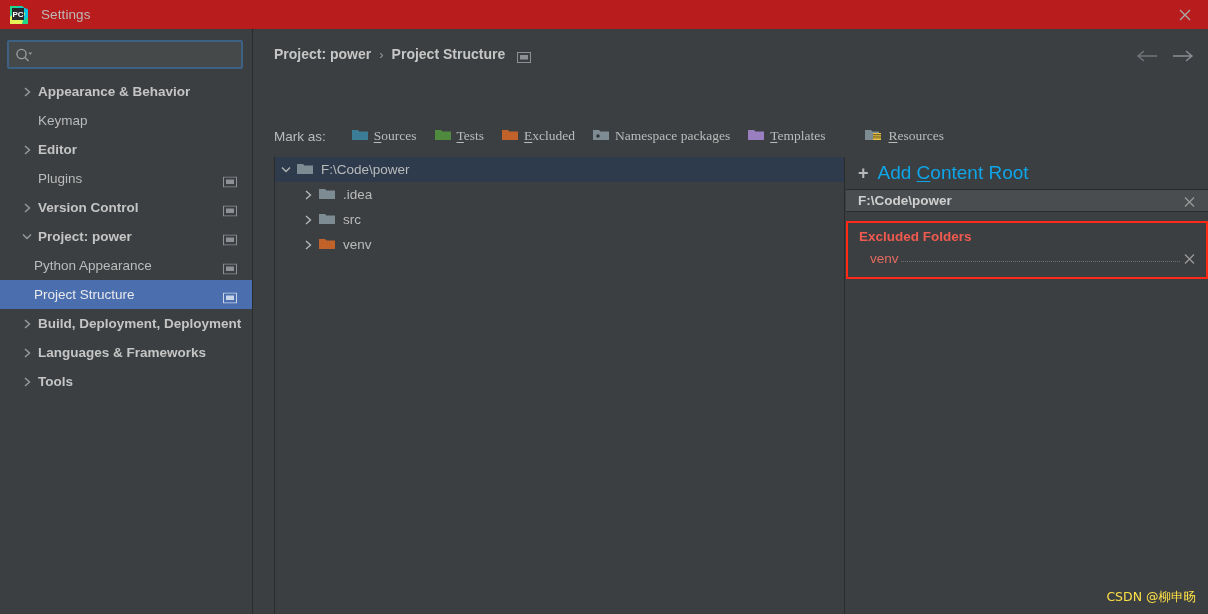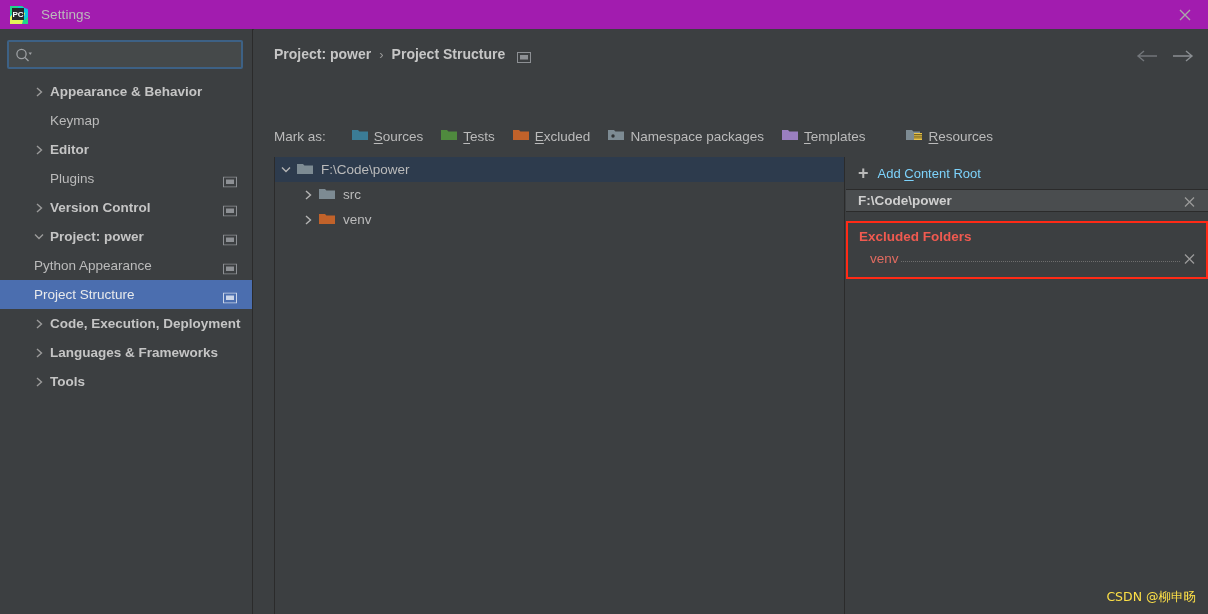--- a/index.html
+++ b/index.html
@@ -13,21 +13,21 @@
   .app {
     position: relative;
     width: 1208px; height: 614px;
     background: #3C3F41;
   }
 
   
   .titlebar {
     position: absolute; top: 0; left: 0;
     width: 1208px; height: 29px;
-    background: #a21caf;
+    background: #b91c1c;
     border-bottom: 1px solid #323232;
     display: flex; align-items: center;
   }
   .app-logo {
     width: 20px; height: 20px; margin-left: 9px; margin-right: 12px;
     position: relative; flex: none;
   }
   .title-text {
     font-size: 13.5px; color: #BBBBBB; letter-spacing: .1px;
   }
@@ -64,21 +64,21 @@
     color: #BBBBBB; font-size: 13px;
     font-family: "Liberation Sans", sans-serif;
     padding: 0; margin: 0;
   }
 
   .nav-list { margin-top: 5px; }
   .nav-item {
     position: relative;
     height: 29px;
     display: flex; align-items: center;
-    padding-left: 16px; box-sizing: border-box;
+    padding-left: 4px; box-sizing: border-box;
   }
   .nav-item.selected { background: #4B6EAF; }
   .nav-arrow {
     width: 22px; margin-left: 12px;
     display: flex; align-items: center; justify-content: center;
     flex: none;
   }
   .nav-label {
     font-size: 13.5px; color: #BBBBBB;
   }
@@ -122,20 +122,21 @@
     position: absolute; left: 20px; top: 98px;
     display: flex; align-items: center;
     white-space: nowrap;
   }
   .markas-label {
     font-size: 13.5px; color: #BBBBBB; margin-right: 26px;
   }
   .mark-btn {
     display: flex; align-items: center;
     margin-right: 18px;
+    font-family: Liberation Serif, serif;
   }
   .mark-btn:last-child { margin-right: 0; padding-left: 22px; }
   .mark-icon { margin-right: 6px; flex: none; display:block; }
   .mark-text { font-size: 13.5px; color: #BBBBBB; }
   .mark-text u { text-decoration: underline; text-underline-offset: 2px; }
 
   
   .tree-panel {
     position: absolute; left: 20px; top: 97px;
     width: 571px; height: 488px;
@@ -169,21 +170,21 @@
     background: #3C3F41;
   }
   .add-root-row {
     height: 32px; display: flex; align-items: center;
     padding-left: 12px; box-sizing: border-box;
   }
   .plus-glyph {
     font-size: 18px; color: #B9B9B9; line-height: 1;
     margin-right: 9px; font-weight: bold;
   }
-  .add-root-text { font-size: 13px; color: #7dd3fc; }
+  .add-root-text { font-size: 19px; color: #0ea5e9; }
   .add-root-text u { text-decoration: underline; text-underline-offset: 2px; }
 
   .content-root-header {
     position: relative;
     height: 23px;
     background: #4A4D4F;
     border-top: 1px solid #2B2B2B;
     border-bottom: 1px solid #2B2B2B;
     display: flex; align-items: center;
     padding-left: 12px;
@@ -361,21 +362,21 @@
             </svg>
         </span>
       </div>
 
       <div class="nav-item group">
         <span class="nav-arrow">
           <svg width="9" height="12" viewBox="0 0 9 12">
               <path d="M2 2 L6.5 6 L2 10" stroke="#9B9B9B" stroke-width="1.4" fill="none"></path>
             </svg>
         </span>
-        <span class="nav-label">Code, Execution, Deployment</span>
+        <span class="nav-label">Build, Deployment, Deployment</span>
       </div>
 
       <div class="nav-item group">
         <span class="nav-arrow">
           <svg width="9" height="12" viewBox="0 0 9 12">
               <path d="M2 2 L6.5 6 L2 10" stroke="#9B9B9B" stroke-width="1.4" fill="none"></path>
             </svg>
         </span>
         <span class="nav-label">Languages &amp; Frameworks</span>
       </div>
@@ -491,20 +492,33 @@
               </svg>
           </span>
           <span class="tree-folder">
             <svg width="16" height="13" viewBox="0 0 16 13">
                 <path d="M0 2 L6 2 L7.4 3.6 L16 3.6 L16 12 L0 12 Z" fill="#7D8B93"></path>
               </svg>
           </span>
           <span class="tree-name">F:\Code\power</span>
         </div>
 
+        <div class="tree-row" style="padding-left:22px">
+          <span class="tree-toggle">
+            <svg width="9" height="12" viewBox="0 0 9 12">
+                <path d="M2 2 L6.5 6 L2 10" stroke="#B4B4B4" stroke-width="1.4" fill="none"></path>
+              </svg>
+          </span>
+          <span class="tree-folder">
+            <svg width="16" height="13" viewBox="0 0 16 13">
+                <path d="M0 2 L6 2 L7.4 3.6 L16 3.6 L16 12 L0 12 Z" fill="#7D8B93"></path>
+              </svg>
+          </span>
+          <span class="tree-name">.idea</span>
+        </div>
 
         <div class="tree-row" style="padding-left:22px">
           <span class="tree-toggle">
             <svg width="9" height="12" viewBox="0 0 9 12">
                 <path d="M2 2 L6.5 6 L2 10" stroke="#B4B4B4" stroke-width="1.4" fill="none"></path>
               </svg>
           </span>
           <span class="tree-folder">
             <svg width="16" height="13" viewBox="0 0 16 13">
                 <path d="M0 2 L6 2 L7.4 3.6 L16 3.6 L16 12 L0 12 Z" fill="#7D8B93"></path>

